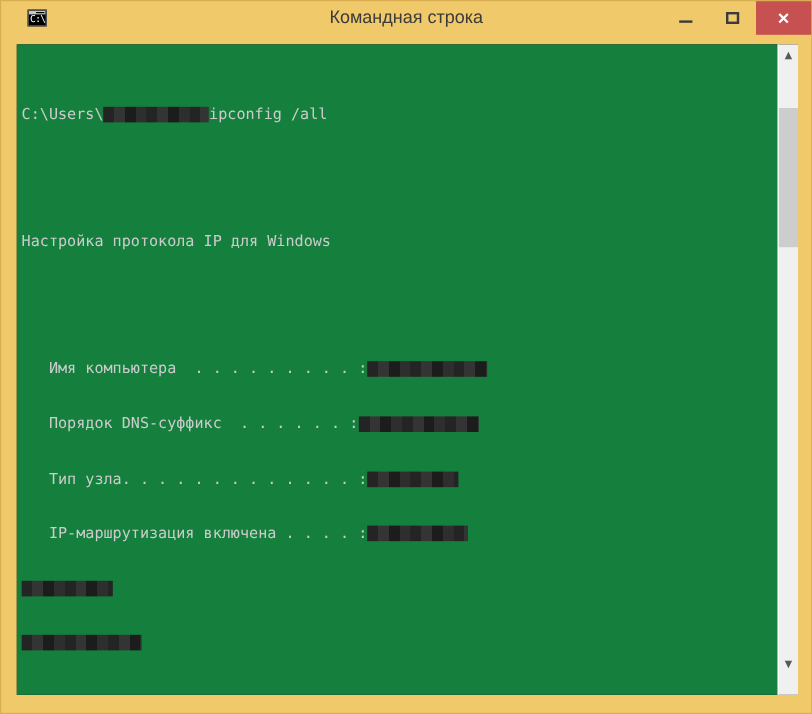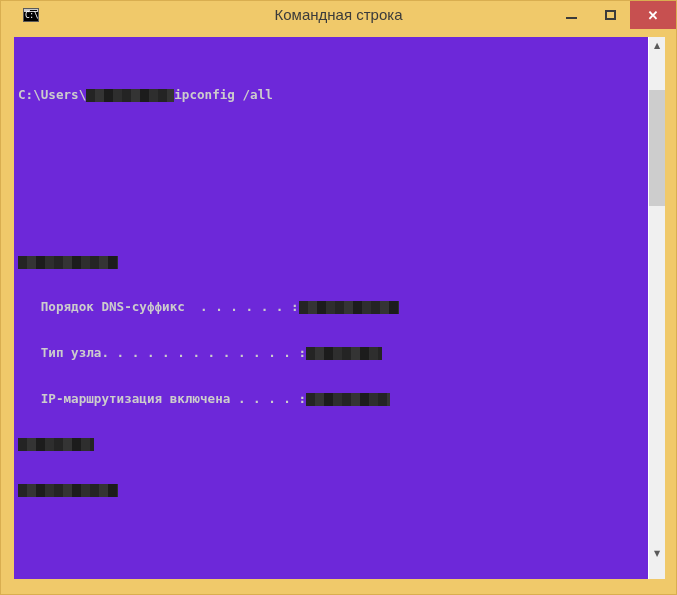--- a/index.html
+++ b/index.html
@@ -121,25 +121,24 @@
     left: 13px;
     top: 36px;
     width: 651px;
     height: 542px;
     background: #000000;
     display: flex;
   }
   .console {
     position: relative;
     flex: 1 1 auto;
-    background: #6d28d9;
+    background: #15803d;
     overflow: hidden;
     padding: 4px 0 0 4px;
     box-sizing: border-box;
-    font-weight: bold;
   }
   .lines {
     font-family: "DejaVu Sans Mono", "Liberation Mono", monospace;
     font-size: 12.6px;
     line-height: 15.2px;
     color: #cccccc;
     white-space: pre;
     letter-spacing: 0px;
   }
   .lines .ln {
@@ -217,23 +216,24 @@
     </div>
   </div>
 
   <div class="console-outer">
     <div class="console">
       <div class="lines">
 
         <div class="ln"><span>C:\Users\</span><span class="redact r1"></span><span>ipconfig /all</span></div>
 
         <div class="ln"></div>
+        <div class="ln">Настройка протокола IP для Windows</div>
         <div class="ln"></div>
 
-        <div class="ln"><span class="redact r2"></span></div>
+        <div class="ln"><span>   Имя компьютера  . . . . . . . . . :</span><span class="redact r2"></span></div>
         <div class="ln"><span>   Порядок DNS-суффикс  . . . . . . :</span><span class="redact r2"></span></div>
         <div class="ln"><span>   Тип узла. . . . . . . . . . . . . :</span><span class="redact r4"></span></div>
         <div class="ln"><span>   IP-маршрутизация включена . . . . :</span><span class="redact r3"></span></div>
         <div class="ln"><span class="redact r4"></span></div>
         <div class="ln"><span class="redact r2"></span></div>
 
         
         
         
         

